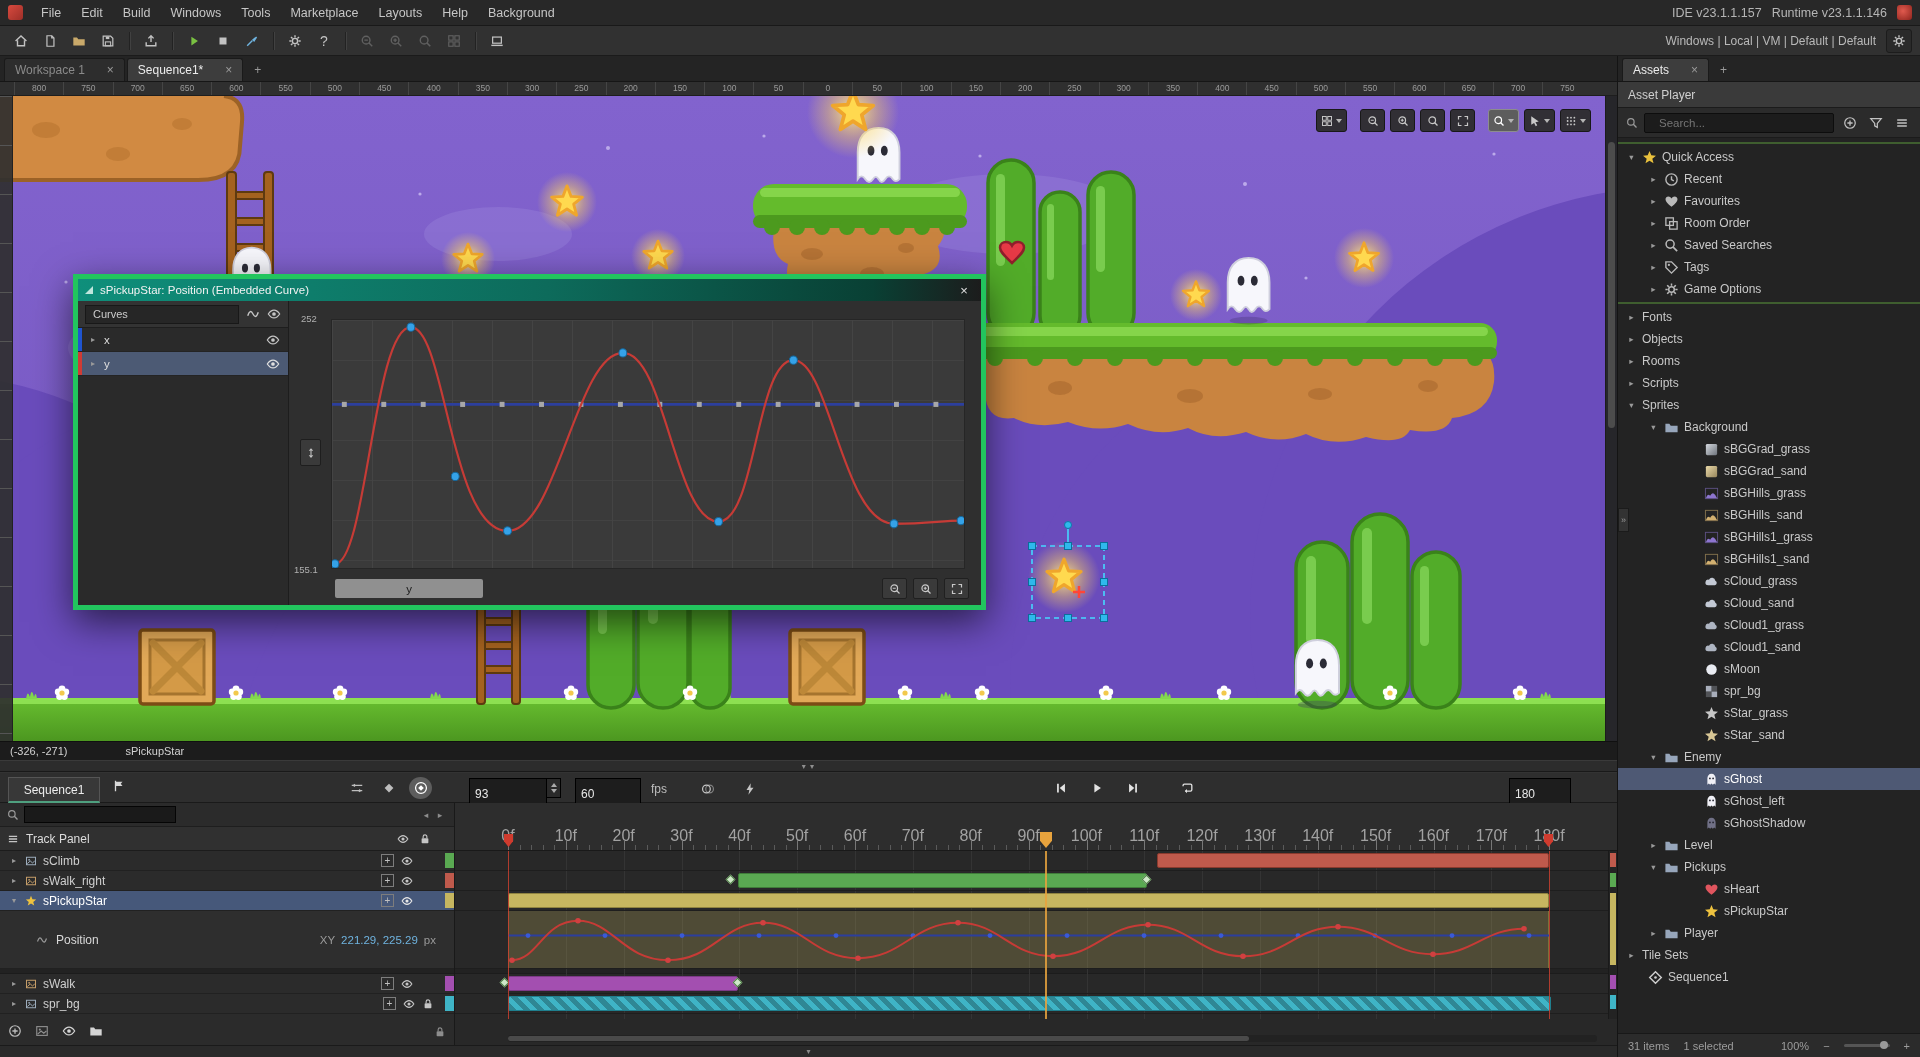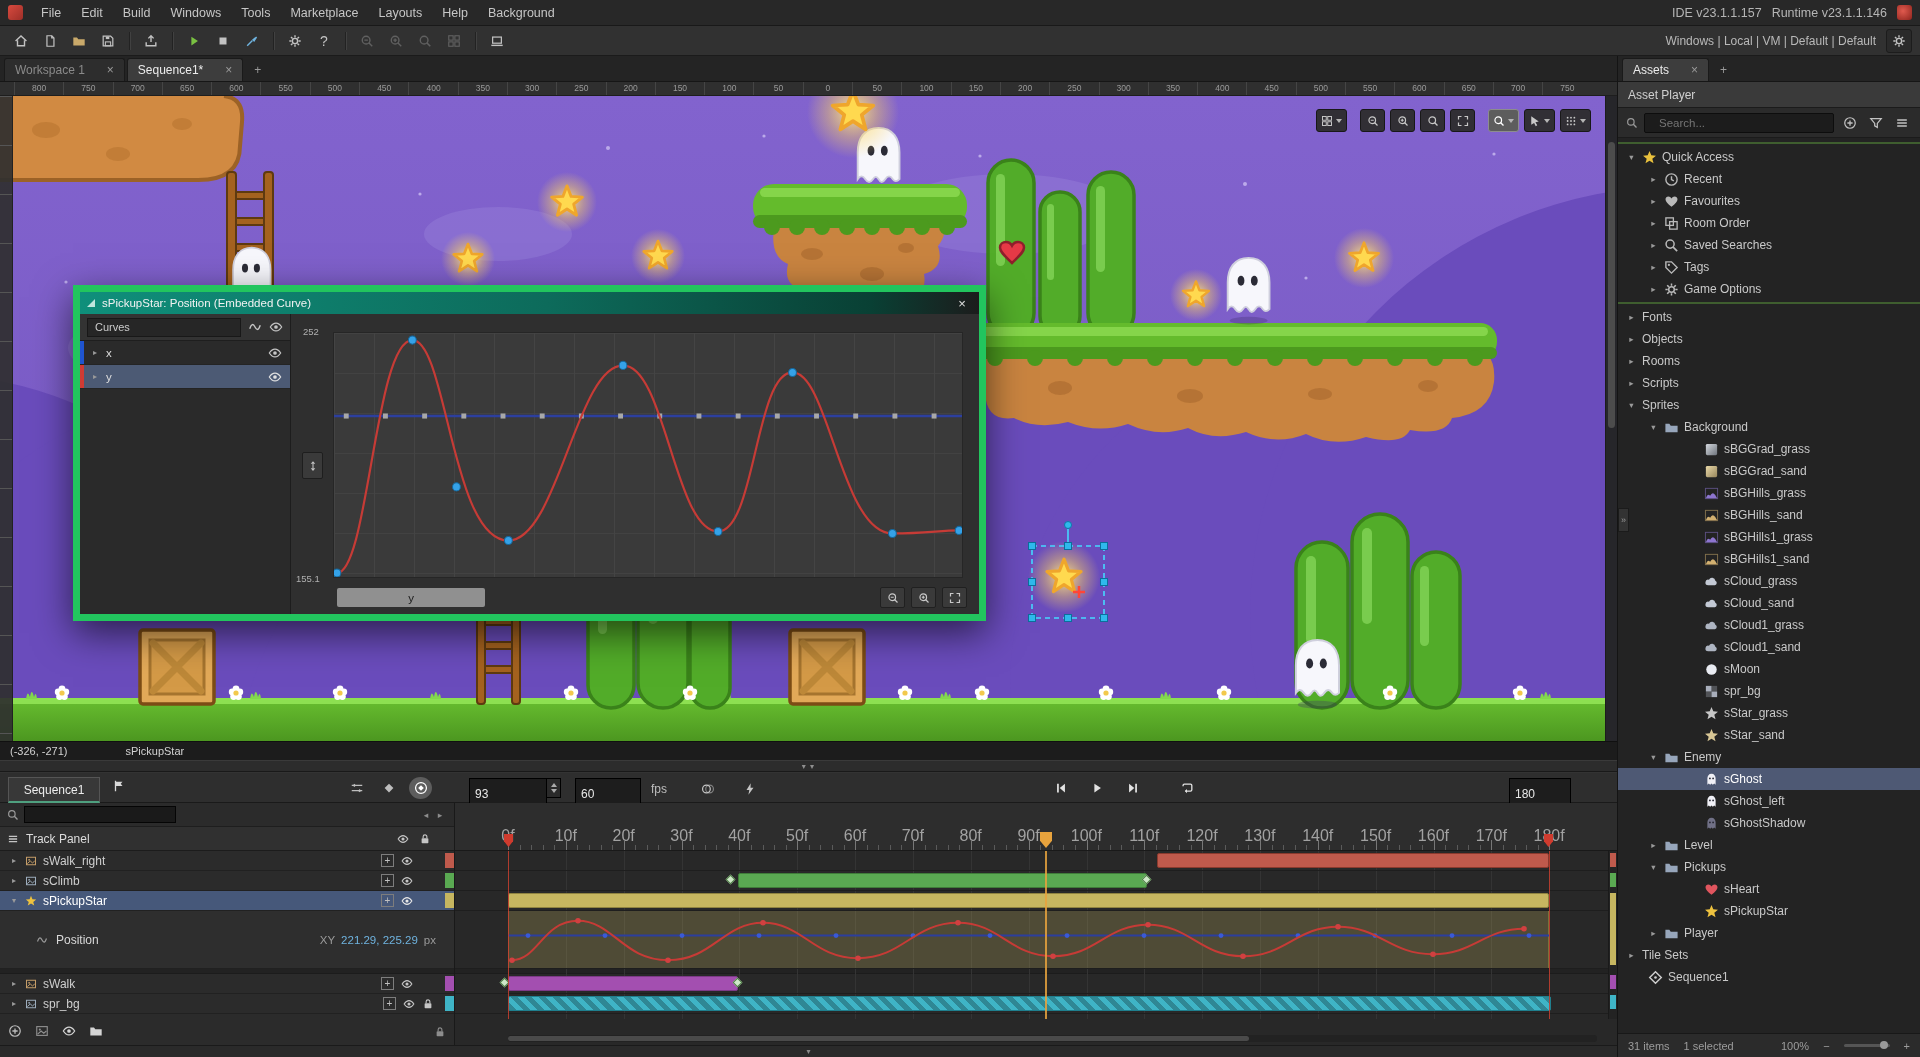--- a/index.html
+++ b/index.html
@@ -59,21 +59,21 @@
   .cbtn.active{background:#5d5d5d;border-color:#8d8d8d;color:#fff}
   .cbtn.gap{margin-left:8px}
   .car{width:0;height:0;border-left:3px solid transparent;border-right:3px solid transparent;border-top:4px solid #b5b5b5}
 
   .canvas-status{height:19px;background:#1c1c1c;border-top:1px solid #101010;color:#d2d2d2;font-size:11px;display:flex;align-items:center;padding:0 10px;gap:58px}
 
   .vsplit{height:12px;background:#2c2c2c;border-top:1px solid #3a3a3a;border-bottom:1px solid #191919;display:flex;align-items:center;justify-content:center;color:#8f8f8f}
   .vsplit::before{content:"▾ ▾";font-size:8px;letter-spacing:1px}
 
   
-  .curve-win{position:absolute;left:73px;top:189px;width:913px;height:336px;background:#2e2e2e;border:7px solid #22c55e;box-shadow:0 12px 36px rgba(0,0,0,.6);z-index:30;display:flex;flex-direction:column}
+  .curve-win{position:absolute;left:73px;top:178px;width:913px;height:336px;background:#2e2e2e;border:5px solid #22c55e;box-shadow:0 12px 36px rgba(0,0,0,.6);z-index:30;display:flex;flex-direction:column}
   .cw-title{height:22px;background:linear-gradient(90deg,#0f8f7b,#0d6b5b 52%,#094034 88%,#1c1c1c);display:flex;align-items:center;padding:0 7px;gap:7px;flex:none}
   .cw-tri{width:0;height:0;border-left:8px solid transparent;border-bottom:8px solid #bfe6dd}
   .cw-title .t{color:#f2f2f2;font-size:11.5px}
   .cw-close{margin-left:auto;color:#e0e0e0;width:20px;text-align:center;font-size:13px}
   .cw-close::before{content:"×"}
   .cw-body{flex:1;display:flex;min-height:0}
   .cw-left{width:211px;border-right:1px solid #1d1d1d;background:#2a2a2a;display:flex;flex-direction:column}
   .cw-head{height:27px;display:flex;align-items:center;gap:7px;padding:4px 7px;background:#333;border-bottom:1px solid #1e1e1e}
   .cw-box{flex:1;height:19px;background:#262626;border:1px solid #181818;color:#ccc;font-size:11px;display:flex;align-items:center;padding:0 7px}
   .cw-ch{height:24px;display:flex;align-items:center;gap:6px;padding-right:8px;border-bottom:1px solid #242424;color:#dedede;font-size:11.5px}
@@ -1057,47 +1057,47 @@
                   <use href="#i-eye"></use>
                 </svg>
               <svg class="ic12" style="color:#c5c5c5">
                   <use href="#i-lock"></use>
                 </svg>
             </span>
           </div>
 
           <div class="tp-row">
             <span class="ta r"></span>
+            <svg class="ic12" style="color:#9fb0c0">
+                <use href="#i-imgsprite"></use>
+              </svg>
+            <span>sClimb</span>
+            <span class="tp-icons">
+                <span class="pbox"></span>
+                <svg class="ic12" style="color:#c5c5c5">
+                  <use href="#i-eye"></use>
+                </svg>
+                <span class="lockslot"></span>
+              </span>
+            <span class="chip" style="background:#5aa952"></span>
+          </div>
+          <div class="tp-row">
+            <span class="ta r"></span>
             <svg class="ic12" style="color:#c9a06a">
                 <use href="#i-imgsprite"></use>
               </svg>
             <span>sWalk_right</span>
             <span class="tp-icons">
                 <span class="pbox"></span>
                 <svg class="ic12" style="color:#c5c5c5">
                   <use href="#i-eye"></use>
                 </svg>
                 <span class="lockslot"></span>
               </span>
             <span class="chip" style="background:#bf5a4c"></span>
-          </div>
-          <div class="tp-row">
-            <span class="ta r"></span>
-            <svg class="ic12" style="color:#9fb0c0">
-                <use href="#i-imgsprite"></use>
-              </svg>
-            <span>sClimb</span>
-            <span class="tp-icons">
-                <span class="pbox"></span>
-                <svg class="ic12" style="color:#c5c5c5">
-                  <use href="#i-eye"></use>
-                </svg>
-                <span class="lockslot"></span>
-              </span>
-            <span class="chip" style="background:#5aa952"></span>
           </div>
           <div class="tp-row sel">
             <span class="ta d"></span>
             <svg class="ic12" style="color:#eec23f">
                 <use href="#i-star"></use>
               </svg>
             <span>sPickupStar</span>
             <span class="tp-icons">
                 <span class="pbox"></span>
                 <svg class="ic12" style="color:#e8e8e8">

